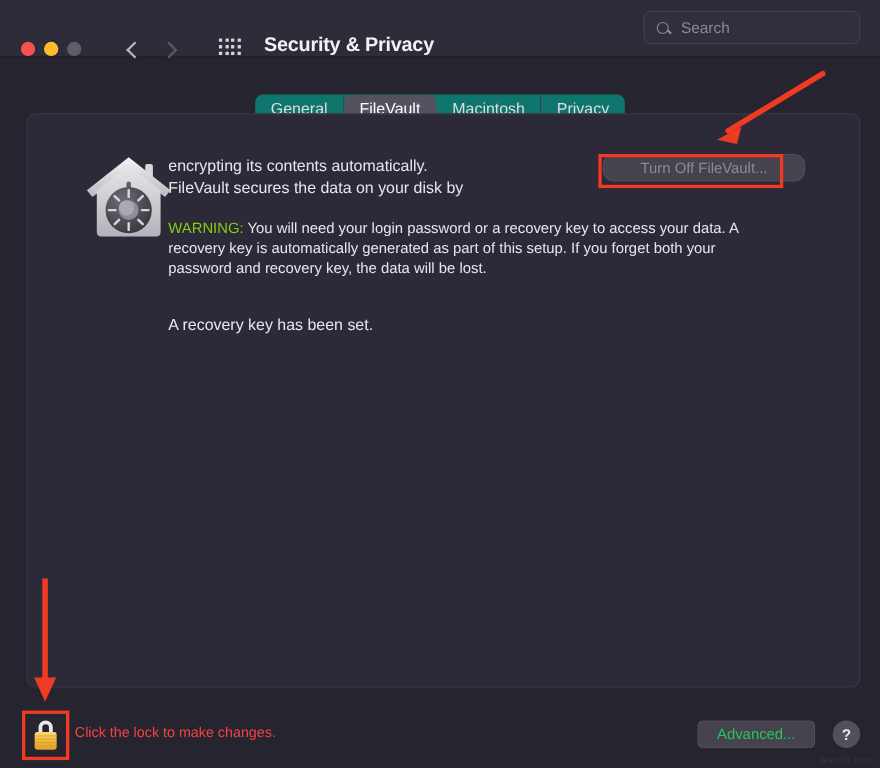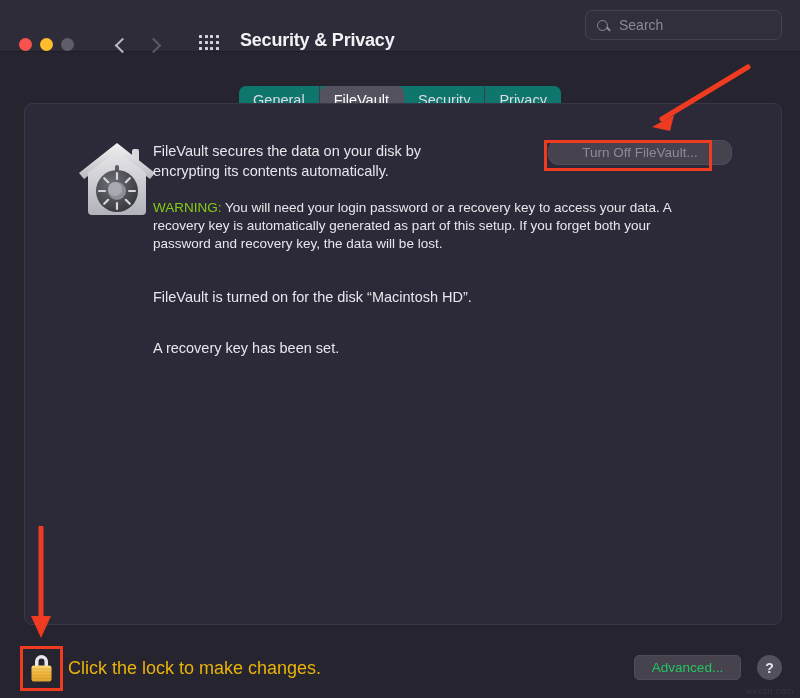--- a/index.html
+++ b/index.html
@@ -209,22 +209,22 @@
     position: absolute;
     left: 24px; top: 650px;
     width: 34px; height: 36px;
     display: flex;
     align-items: center;
     justify-content: center;
   }
   .lock-text {
     position: absolute;
     left: 68px; top: 658px;
-    font-size: 18px;
-    color: #eab308;
+    font-size: 13px;
+    color: #ef4444;
   }
   .advanced-btn {
     position: absolute;
     left: 634px; top: 655px;
     width: 107px; height: 25px;
     background: #46434f;
     border: 1px solid #504d5b;
     border-radius: 5px;
     display: flex;
     align-items: center;
@@ -308,21 +308,21 @@
   <div class="search-box">
     <span class="mag"></span>
     <span class="search-ph">Search</span>
   </div>
 </div>
 
 <div class="tabbar">
   <div class="seg">
     <div class="seg-item">General</div>
     <div class="seg-item active">FileVault</div>
-    <div class="seg-item">Security</div>
+    <div class="seg-item">Macintosh</div>
     <div class="seg-item">Privacy</div>
   </div>
 </div>
 
 <div class="panel">
 
   <svg class="fv-icon" viewBox="0 0 86 86">
     <defs>
       <linearGradient id="roofg" x1="0" y1="0" x2="0" y2="1">
         <stop offset="0" stop-color="#f4f4f6"></stop>
@@ -357,29 +357,28 @@
       <line x1="30.2" y1="66.8" x2="34.2" y2="62.8"></line>
       <line x1="25" y1="54" x2="31" y2="54"></line>
       <line x1="30.2" y1="41.2" x2="34.2" y2="45.2"></line>
     </g>
 
     <circle cx="43" cy="54" r="9" fill="#8e8e97"></circle>
     <circle cx="41" cy="52" r="7" fill="#a9a9b1"></circle>
   </svg>
 
   <div class="fv-body">
+    <div class="fv-line">encrypting its contents automatically.</div>
     <div class="fv-line">FileVault secures the data on your disk by</div>
-    <div class="fv-line">encrypting its contents automatically.</div>
 
     <div class="fv-warning">
       <span class="warn-label">WARNING:</span>
       <span>You will need your login password or a recovery key to access your data. A recovery key is automatically generated as part of this setup. If you forget both your password and recovery key, the data will be lost.</span>
     </div>
 
-    <div class="fv-status">FileVault is turned on for the disk “Macintosh HD”.</div>
     <div class="fv-recovery">A recovery key has been set.</div>
   </div>
 
   <div class="turnoff-btn">Turn Off FileVault...</div>
 </div>
 
 <div class="lock-wrap">
   <svg width="27" height="30" viewBox="0 0 27 30">
     <defs>
       <linearGradient id="lockg" x1="0" y1="0" x2="0" y2="1">

